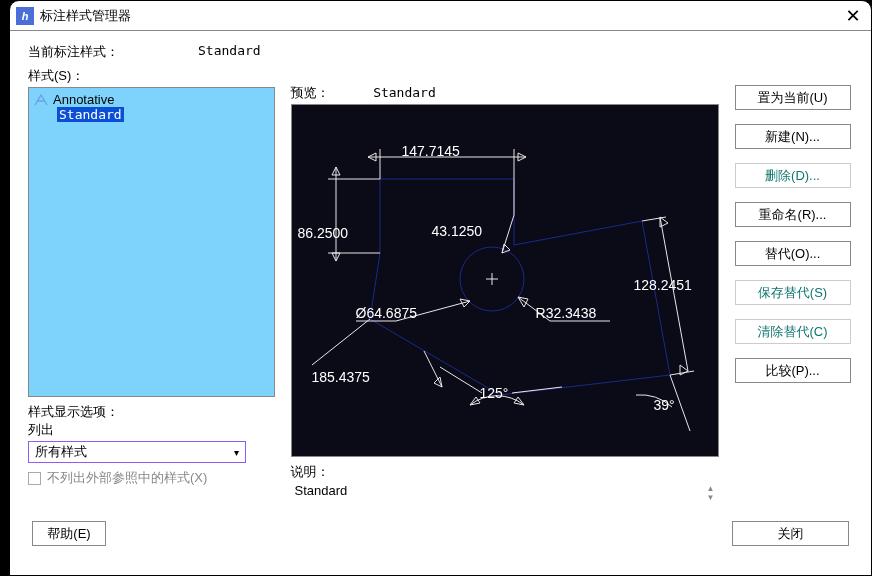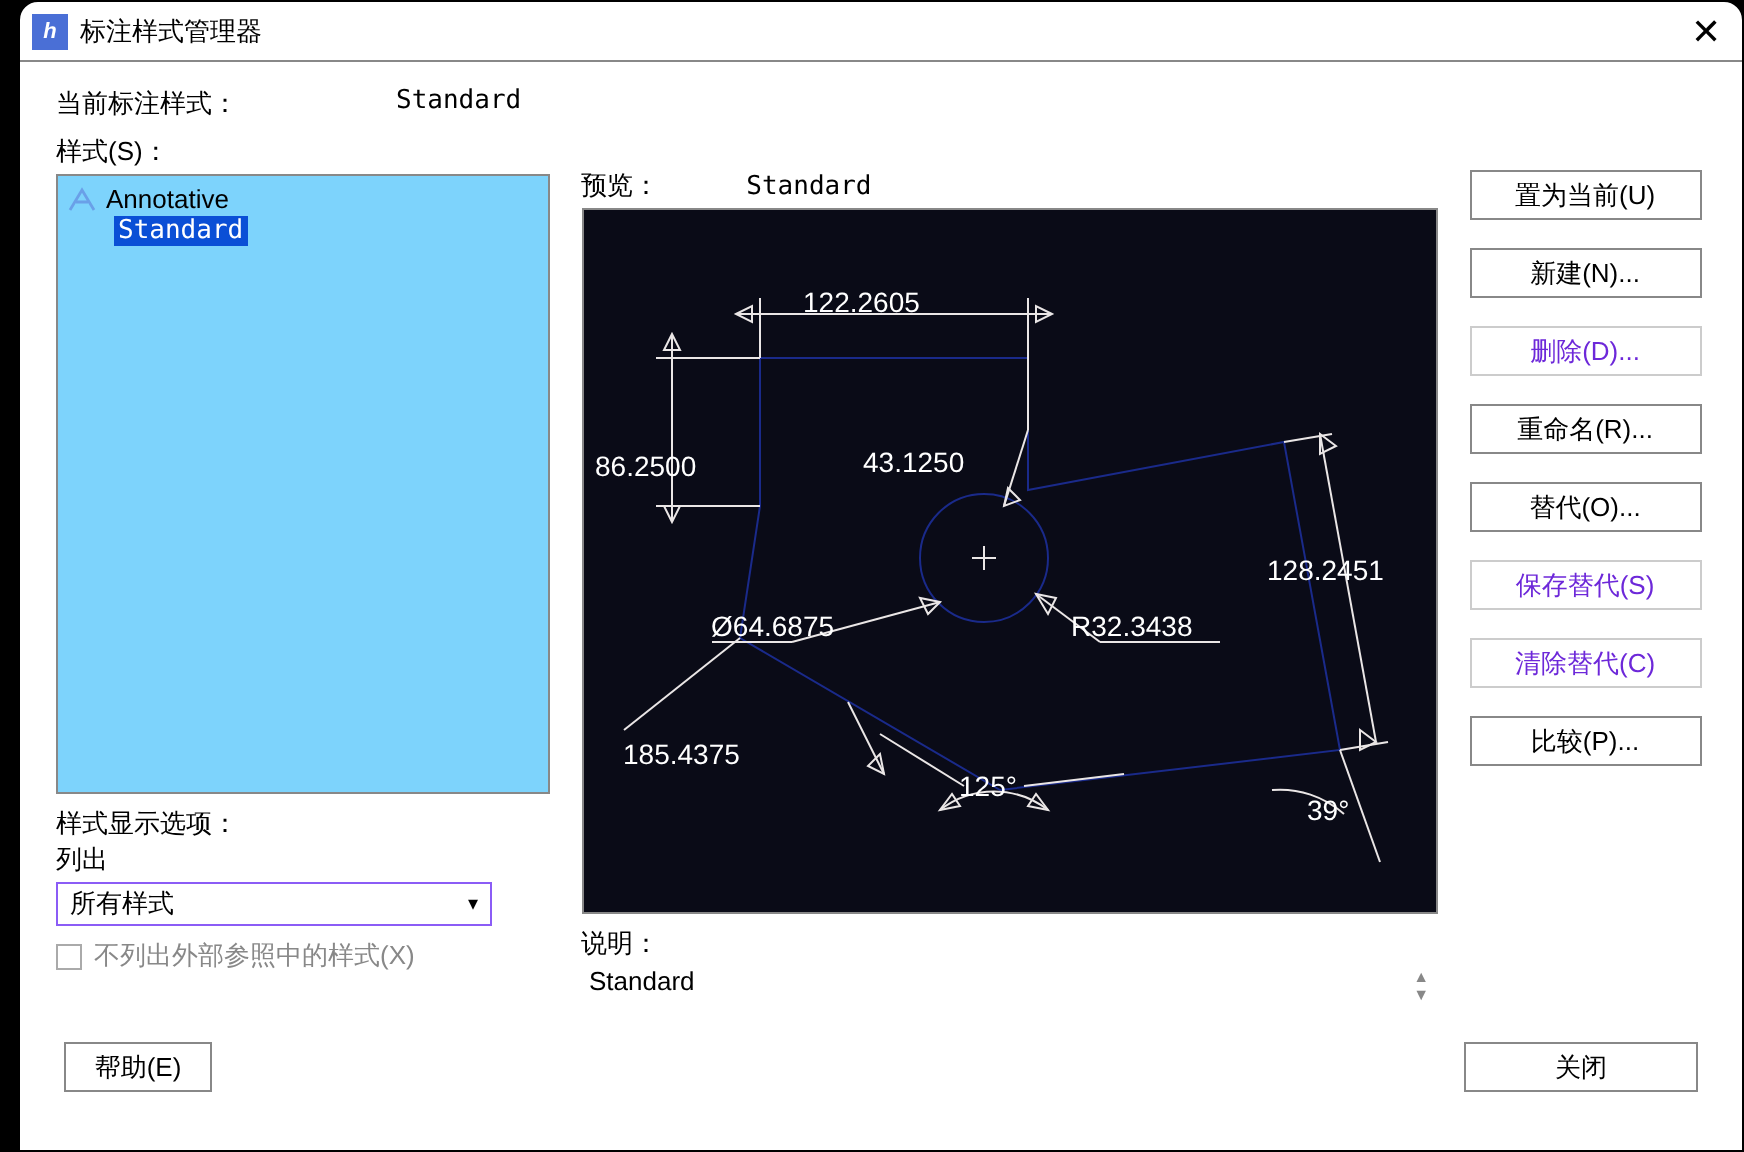--- a/index.html
+++ b/index.html
@@ -50,21 +50,21 @@
     width: 428px; height: 34px; border: none; display: flex; align-items: flex-start;
     justify-content: space-between; padding: 2px 4px; font-family: Consolas, monospace;
   }
   .spin { display: flex; flex-direction: column; gap: 2px; margin-top:2px;}
   .spin div { font-size: 8px; color: #888; line-height: 7px; }
   .right { width: 124px; margin-left: 16px; }
   .btn {
     width: 116px; height: 25px; border: 1px solid #888; background: #fff; font-size: 13px;
     display: flex; align-items: center; justify-content: center; margin-bottom: 14px; cursor: pointer;
   }
-  .btn.disabled { color: #6d28d9; border-color: #ccc; cursor: default; }
+  .btn.disabled { color: #0f766e; border-color: #ccc; cursor: default; }
   .btn.hl { border: 3px solid #d40000; padding: 0; }
   .footer { display: flex; justify-content: space-between; margin-top: 6px; padding: 0 4px; }
   .footer .btn { width: 117px; margin: 0; }
   .dim-txt { position: absolute; white-space: nowrap; }
   svg.overlay { position: absolute; left: 0; top: 0; }
   .arrow { stroke: #eae6e6; stroke-width: 1; fill: none; }
   .shape { stroke: #1a2a8a; stroke-width: 1; fill: none; }
 </style>
 </head>
 <body>
@@ -156,21 +156,21 @@
             <line class="arrow" x1="190" y1="288" x2="148" y2="262"></line>
             <line class="arrow" x1="220" y1="288" x2="270" y2="282"></line>
             <path class="arrow" d="M178 300 l10 -2 l-4 -6 z M232 300 l-10 -2 l4 -6 z" fill="#eae6e6"></path>
 
             <path class="arrow" d="M344 290 A48 48 0 0 1 380 302"></path>
             <line class="arrow" x1="378" y1="270" x2="398" y2="326"></line>
 
             <line class="arrow" x1="194" y1="174" x2="206" y2="174"></line>
             <line class="arrow" x1="200" y1="168" x2="200" y2="180"></line>
           </svg>
-          <div class="dim-txt" style="left:110px;top:38px">122.2605</div>
+          <div class="dim-txt" style="left:110px;top:38px">147.7145</div>
           <div class="dim-txt" style="left:6px;top:120px">86.2500</div>
           <div class="dim-txt" style="left:140px;top:118px">43.1250</div>
           <div class="dim-txt" style="left:64px;top:200px">Ø64.6875</div>
           <div class="dim-txt" style="left:244px;top:200px">R32.3438</div>
           <div class="dim-txt" style="left:342px;top:172px">128.2451</div>
           <div class="dim-txt" style="left:20px;top:264px">185.4375</div>
           <div class="dim-txt" style="left:188px;top:280px">125°</div>
           <div class="dim-txt" style="left:362px;top:292px">39°</div>
         </div>
         <div class="desc-lbl">说明：</div>

